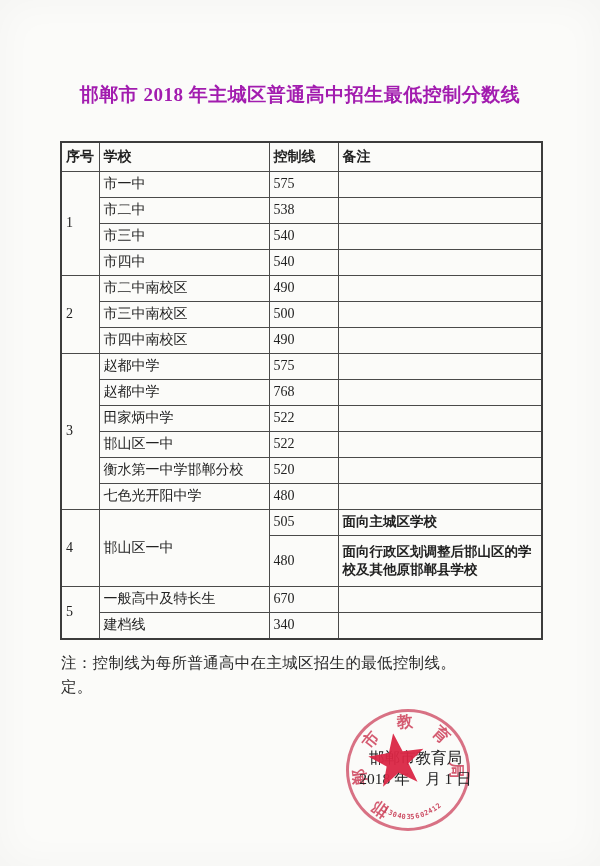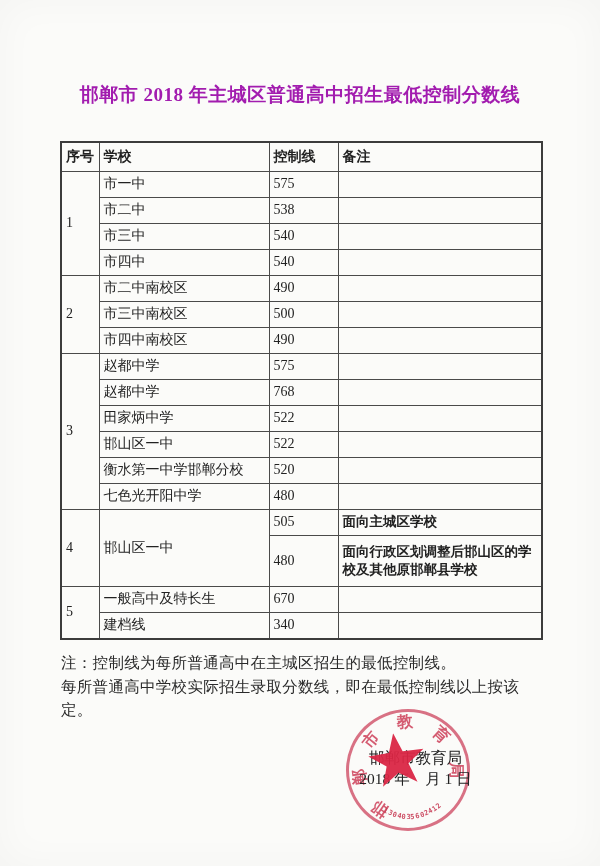--- a/index.html
+++ b/index.html
@@ -227,21 +227,20 @@
         <tr>
           <td>建档线</td>
           <td>340</td>
           <td class="remark-cell"></td>
         </tr>
       </tbody>
   </table>
 
   <div class="notes">
     <div class="note-line">注：控制线为每所普通高中在主城区招生的最低控制线。</div>
-    <div class="note-line">每所普通高中学校实际招生录取分数线，即在最低控制线以上按该</div>
     <div class="note-line">定。</div>
   </div>
 
   <div class="signature">
     <div class="sig-line">邯郸市教育局</div>
     <div class="sig-line">2018 年　月 1 日</div>
   </div>
 
   <div class="seal">
     <div class="seal-ring"></div>

